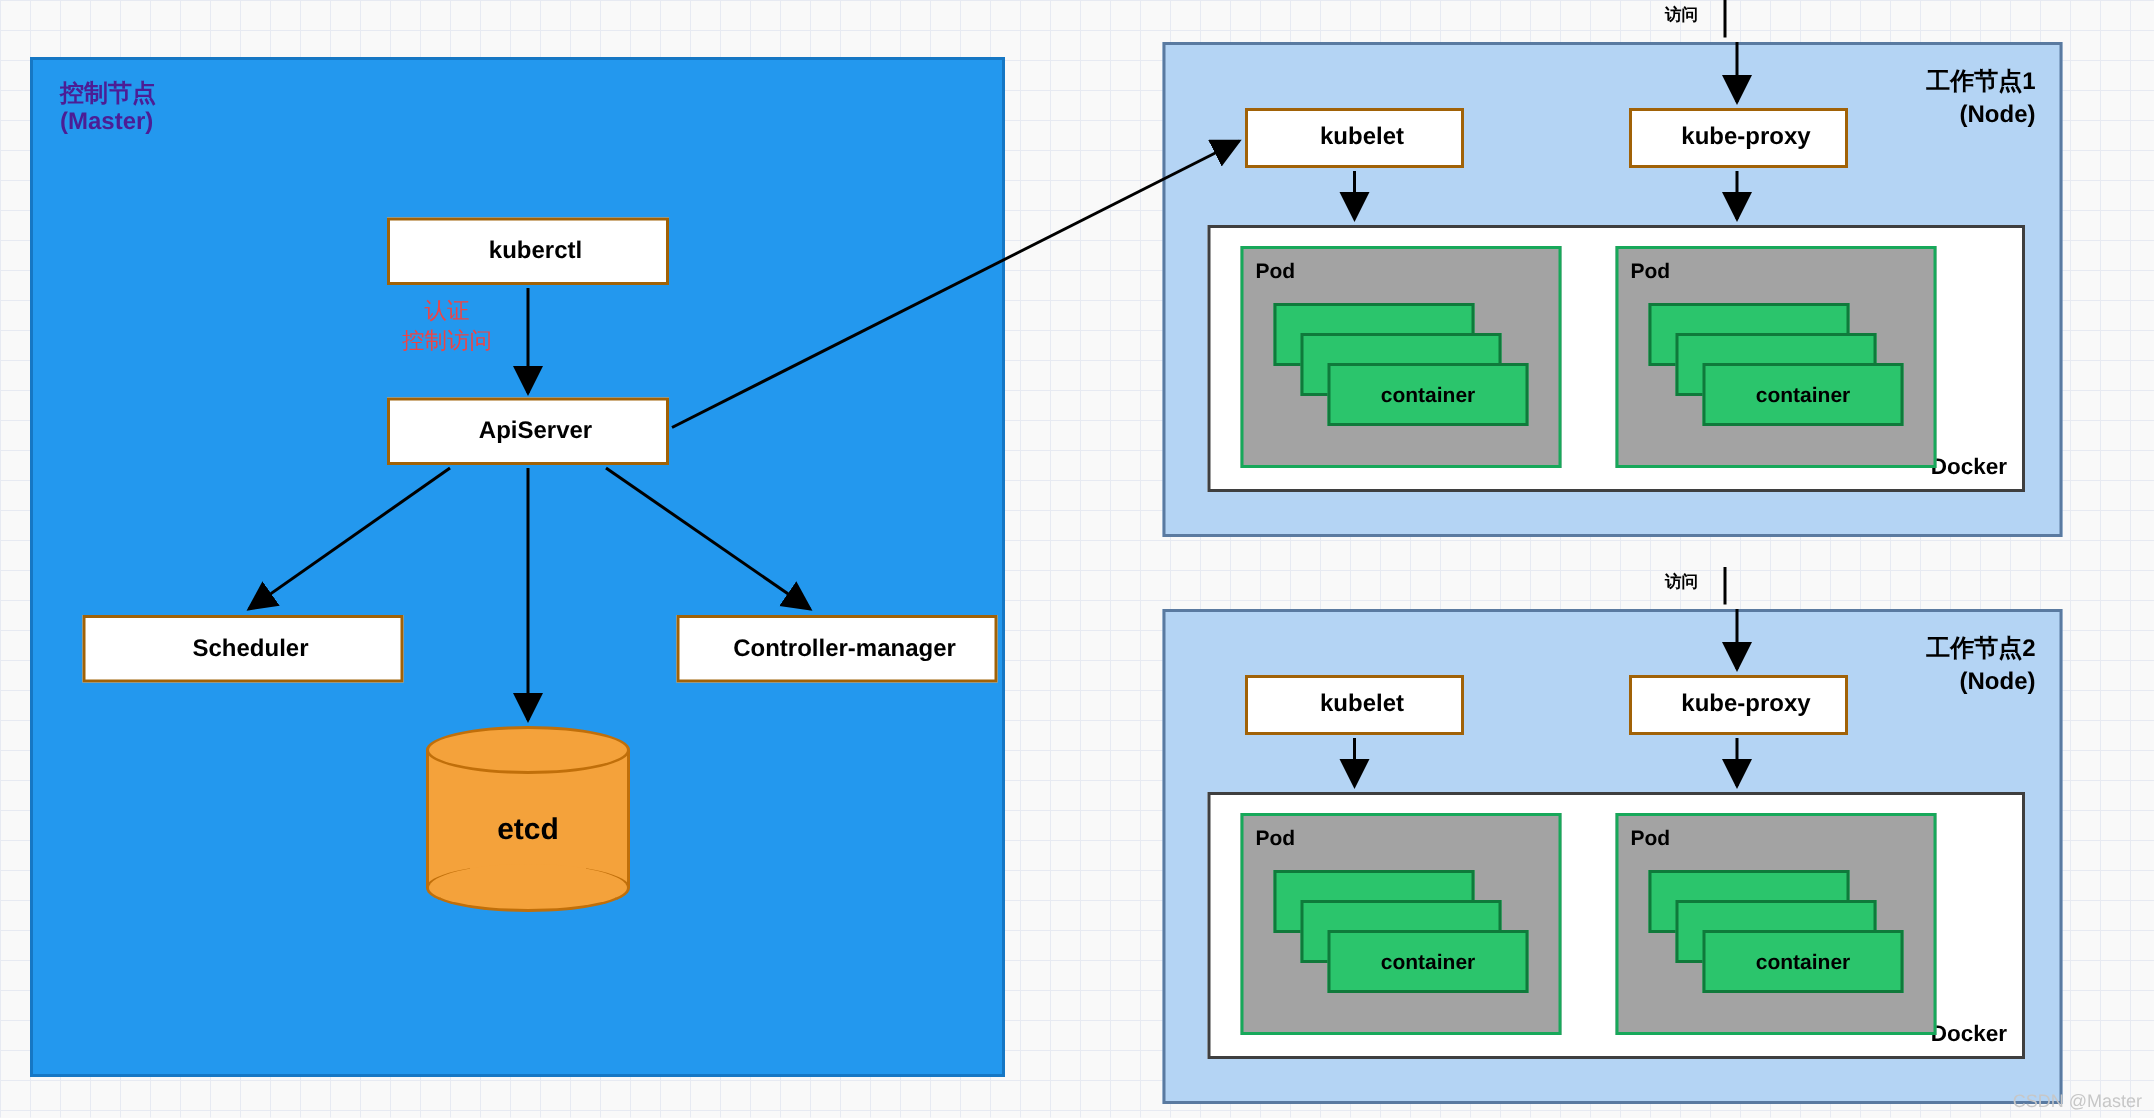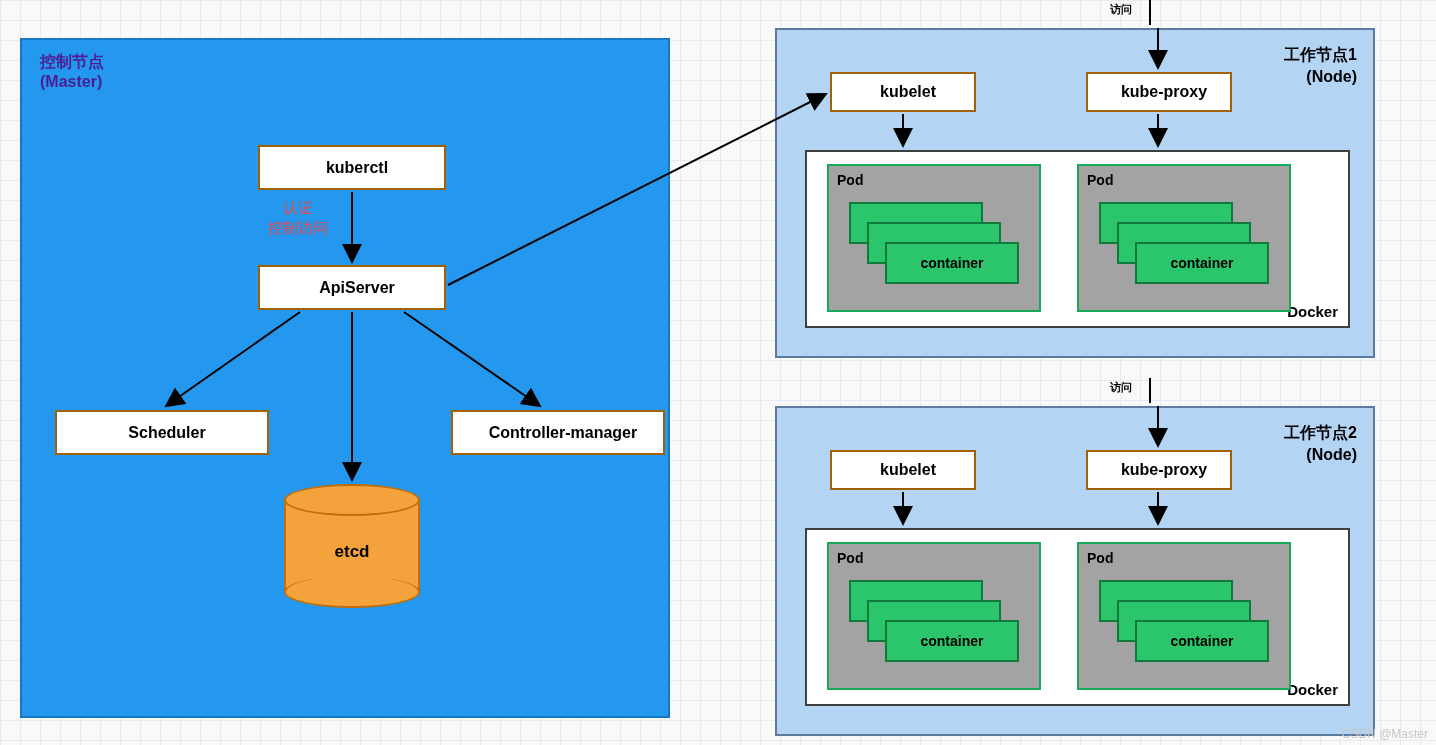--- a/index.html
+++ b/index.html
@@ -64,21 +64,21 @@
     position:absolute; left:0; top:0; width:136px; height:32px;
     background:#f4a23b; border:2px solid #c06f0a; border-radius:50%;
   }
   .etcd-bot {
     position:absolute; left:0; top:92px; width:136px; height:32px;
     background:#f4a23b; border:2px solid #c06f0a; border-radius:50%;
     border-top:none;
   }
   .etcd-label {
     position:absolute; left:0; top:58px; width:100%; text-align:center;
-    font-weight:bold; font-size:17px;
+    font-weight:bold; font-size:20px;
   }
 
   
   .worker {
     position: absolute;
     width: 600px;
     background: #b4d4f4;
     border: 2px solid #5a7aa0;
   }
   .worker1 { left: 775px; top: 28px;  height: 330px; }

